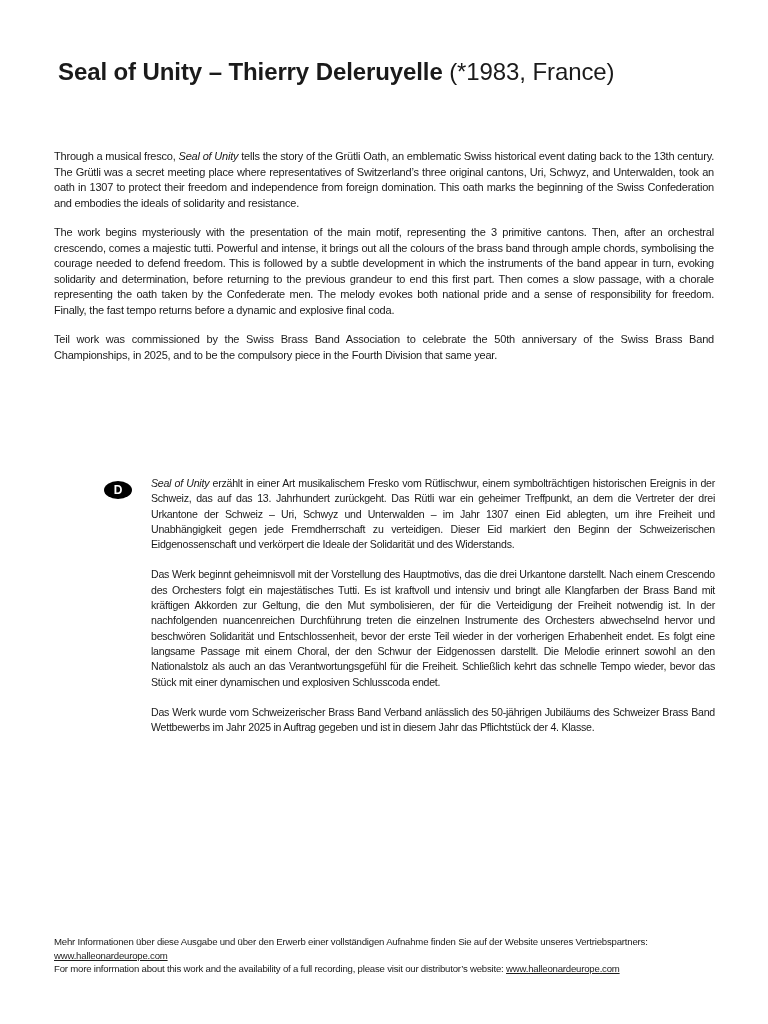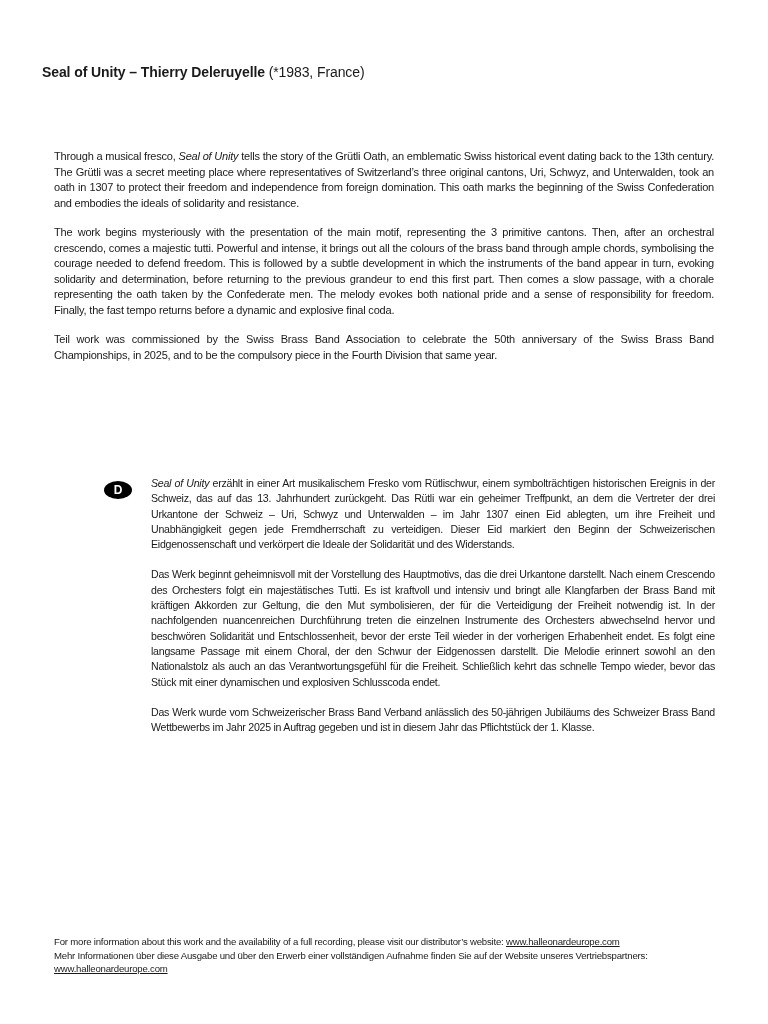--- a/index.html
+++ b/index.html
@@ -2,22 +2,22 @@
 <html><head>
 <meta charset="utf-8">
 <style>
   html, body { margin: 0; padding: 0; background: #ffffff; }
   body {
     width: 768px; height: 1024px; position: relative; overflow: hidden;
     font-family: "Liberation Sans", "DejaVu Sans", sans-serif;
     color: #1a1a1a;
   }
   .title {
-    position: absolute; left: 42px; top: 60px;
-    font-size: 14px; line-height: 24px; font-weight: bold; letter-spacing: -0.1px;
+    position: absolute; left: 58px; top: 60px;
+    font-size: 24px; line-height: 24px; font-weight: bold; letter-spacing: -0.1px;
   }
   .title .sub { font-weight: normal; }
   .en {
     position: absolute; left: 54px; top: 149px; width: 660px;
     font-size: 11px; line-height: 15.5px; text-align: justify;
     letter-spacing: -0.2px;
   }
   .en p { margin: 0 0 14px 0; }
   .de-badge {
     position: absolute; left: 104px; top: 481px;
@@ -47,19 +47,19 @@
   <p><span>Through a musical fresco, </span><i>Seal of Unity</i><span> tells the story of the Grütli Oath, an emblematic Swiss historical event dating back to the 13th century. The Grütli was a secret meeting place where representatives of Switzerland’s three original cantons, Uri, Schwyz, and Unterwalden, took an oath in 1307 to protect their freedom and independence from foreign domination. This oath marks the beginning of the Swiss Confederation and embodies the ideals of solidarity and resistance.</span></p>
   <p>The work begins mysteriously with the presentation of the main motif, representing the 3 primitive cantons. Then, after an orchestral crescendo, comes a majestic tutti. Powerful and intense, it brings out all the colours of the brass band through ample chords, symbolising the courage needed to defend freedom. This is followed by a subtle development in which the instruments of the band appear in turn, evoking solidarity and determination, before returning to the previous grandeur to end this first part. Then comes a slow passage, with a chorale representing the oath taken by the Confederate men. The melody evokes both national pride and a sense of responsibility for freedom. Finally, the fast tempo returns before a dynamic and explosive final coda.</p>
   <p>Teil work was commissioned by the Swiss Brass Band Association to celebrate the 50th anniversary of the Swiss Brass Band Championships, in 2025, and to be the compulsory piece in the Fourth Division that same year.</p>
 </div>
 
 <div class="de-badge">D</div>
 
 <div class="de">
   <p><i>Seal of Unity</i><span> erzählt in einer Art musikalischem Fresko vom Rütlischwur, einem symbolträchtigen historischen Ereignis in der Schweiz, das auf das 13. Jahrhundert zurückgeht. Das Rütli war ein geheimer Treffpunkt, an dem die Vertreter der drei Urkantone der Schweiz – Uri, Schwyz und Unterwalden – im Jahr 1307 einen Eid ablegten, um ihre Freiheit und Unabhängigkeit gegen jede Fremdherrschaft zu verteidigen. Dieser Eid markiert den Beginn der Schweizerischen Eidgenossenschaft und verkörpert die Ideale der Solidarität und des Widerstands.</span></p>
   <p>Das Werk beginnt geheimnisvoll mit der Vorstellung des Hauptmotivs, das die drei Urkantone darstellt. Nach einem Crescendo des Orchesters folgt ein majestätisches Tutti. Es ist kraftvoll und intensiv und bringt alle Klangfarben der Brass Band mit kräftigen Akkorden zur Geltung, die den Mut symbolisieren, der für die Verteidigung der Freiheit notwendig ist. In der nachfolgenden nuancenreichen Durchführung treten die einzelnen Instrumente des Orchesters abwechselnd hervor und beschwören Solidarität und Entschlossenheit, bevor der erste Teil wieder in der vorherigen Erhabenheit endet. Es folgt eine langsame Passage mit einem Choral, der den Schwur der Eidgenossen darstellt. Die Melodie erinnert sowohl an den Nationalstolz als auch an das Verantwortungsgefühl für die Freiheit. Schließlich kehrt das schnelle Tempo wieder, bevor das Stück mit einer dynamischen und explosiven Schlusscoda endet.</p>
-  <p>Das Werk wurde vom Schweizerischer Brass Band Verband anlässlich des 50-jährigen Jubiläums des Schweizer Brass Band Wettbewerbs im Jahr 2025 in Auftrag gegeben und ist in diesem Jahr das Pflichtstück der 1. Klasse.</p>
+  <p>Das Werk wurde vom Schweizerischer Brass Band Verband anlässlich des 50-jährigen Jubiläums des Schweizer Brass Band Wettbewerbs im Jahr 2025 in Auftrag gegeben und ist in diesem Jahr das Pflichtstück der 4. Klasse.</p>
 </div>
 
 <div class="footer">
+  <div><span>Mehr Informationen über diese Ausgabe und über den Erwerb einer vollständigen Aufnahme finden Sie auf der Website unseres Vertriebspartners: </span><a href="www.halleonardeurope.com">www.halleonardeurope.com</a></div>
   <div><span>For more information about this work and the availability of a full recording, please visit our distributor’s website: </span><a href="www.halleonardeurope.com">www.halleonardeurope.com</a></div>
-  <div><span>Mehr Informationen über diese Ausgabe und über den Erwerb einer vollständigen Aufnahme finden Sie auf der Website unseres Vertriebspartners: </span><a href="www.halleonardeurope.com">www.halleonardeurope.com</a></div>
 </div>
 
 </body></html>

